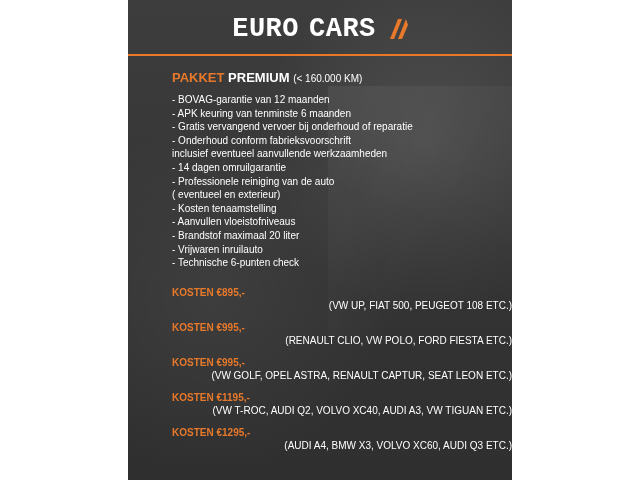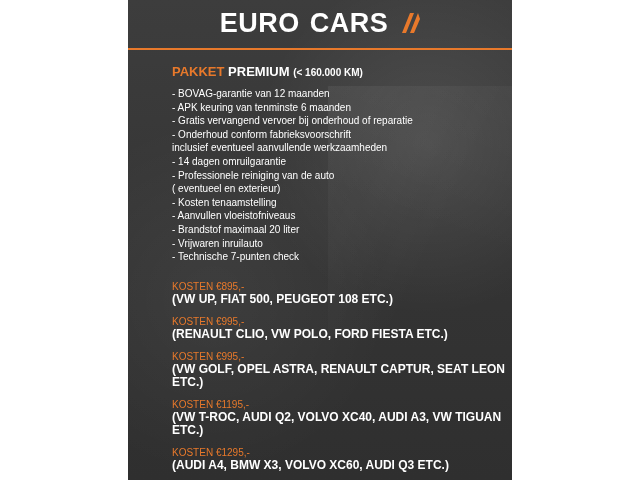--- a/index.html
+++ b/index.html
@@ -56,21 +56,22 @@
     z-index: 3;
     padding: 0;
   }
 
   
   .header {
     height: 46px;
     display: flex;
     align-items: center;
     justify-content: center;
-    padding-top: 0;
+    padding-top: 6px;
+    font-family: Liberation Mono, monospace;
   }
   .logo {
     display: flex;
     align-items: center;
     letter-spacing: 0.5px;
   }
   .logo-euro {
     color: #ffffff;
     font-size: 27px;
     font-weight: bold;
@@ -105,21 +106,21 @@
     font-size: 13px;
     font-weight: bold;
     color: #ffffff;
   }
   .pakket-word {
     color: #e8792b;
     font-weight: bold;
   }
   .pakket-km {
     font-size: 10px;
-    font-weight: bold;
+    font-weight: normal;
     color: #ffffff;
   }
 
   
   .feature-list {
     margin: 0 0 0 44px;
     padding: 0;
     list-style: none;
   }
   .feature-list li {
@@ -132,28 +133,29 @@
   
   .prices {
     margin: 16px 0 0 44px;
   }
   .price-block {
     margin-bottom: 9px;
   }
   .price-amount {
     color: #e8792b;
     font-size: 10px;
+    font-weight: bold;
+    line-height: 13px;
+  }
+  .price-models {
+    color: #ffffff;
+    font-size: 10px;
     font-weight: normal;
     line-height: 13px;
-  }
-  .price-models {
-    color: #ffffff;
-    font-size: 12px;
-    font-weight: bold;
-    line-height: 13px;
+    text-align: right;
   }
 </style>
 </head>
 <body>
 
 <div class="page">
   <div class="poster">
     <div class="content">
 
       <div class="header">
@@ -182,21 +184,21 @@
         <li>- Gratis vervangend vervoer bij onderhoud of reparatie</li>
         <li>- Onderhoud conform fabrieksvoorschrift
   inclusief eventueel aanvullende werkzaamheden</li>
         <li>- 14 dagen omruilgarantie</li>
         <li>- Professionele reiniging van de auto</li>
         <li>( eventueel en exterieur)</li>
         <li>- Kosten tenaamstelling</li>
         <li>- Aanvullen vloeistofniveaus</li>
         <li>- Brandstof maximaal 20 liter</li>
         <li>- Vrijwaren inruilauto</li>
-        <li>- Technische 7-punten check</li>
+        <li>- Technische 6-punten check</li>
       </ul>
 
       <div class="prices">
         <div class="price-block">
           <div class="price-amount">KOSTEN €895,-</div>
           <div class="price-models">(VW UP, FIAT 500, PEUGEOT 108 ETC.)</div>
         </div>
         <div class="price-block">
           <div class="price-amount">KOSTEN €995,-</div>
           <div class="price-models">(RENAULT CLIO, VW POLO, FORD FIESTA ETC.)</div>

